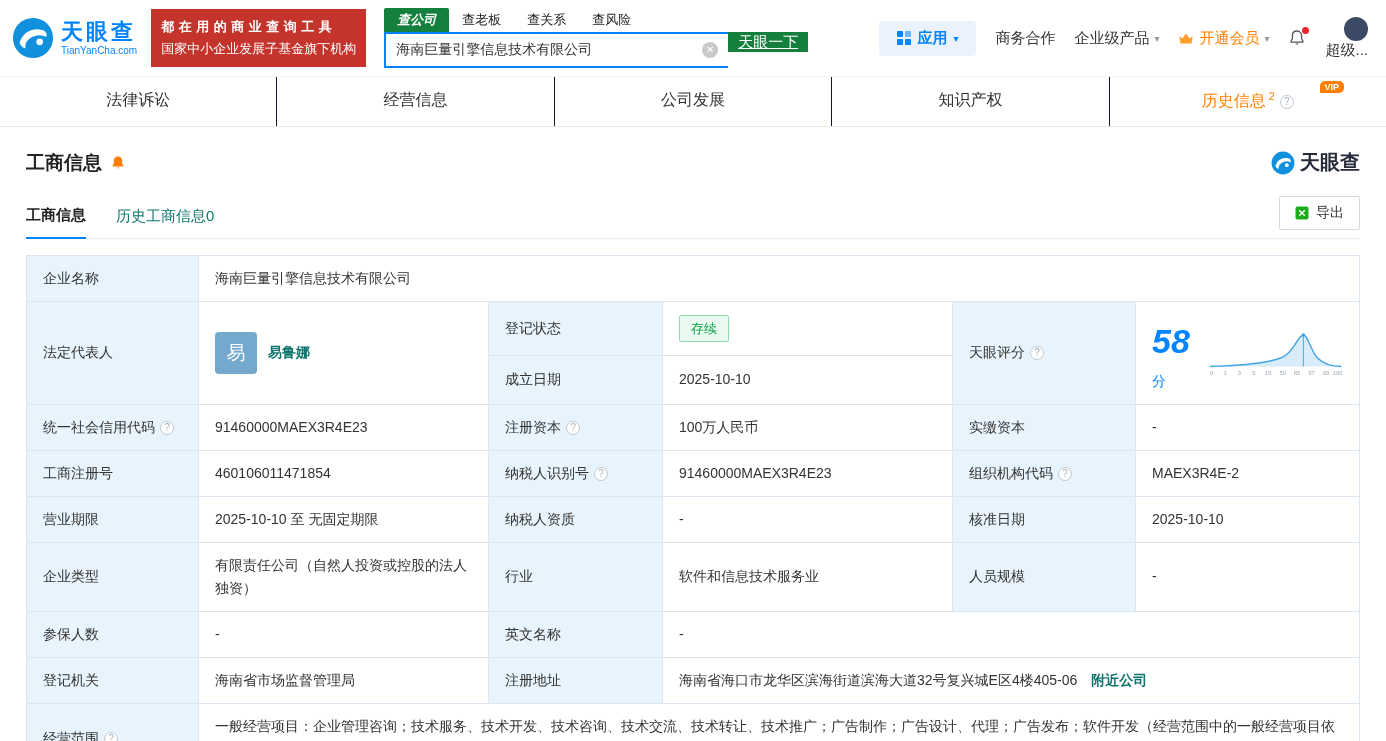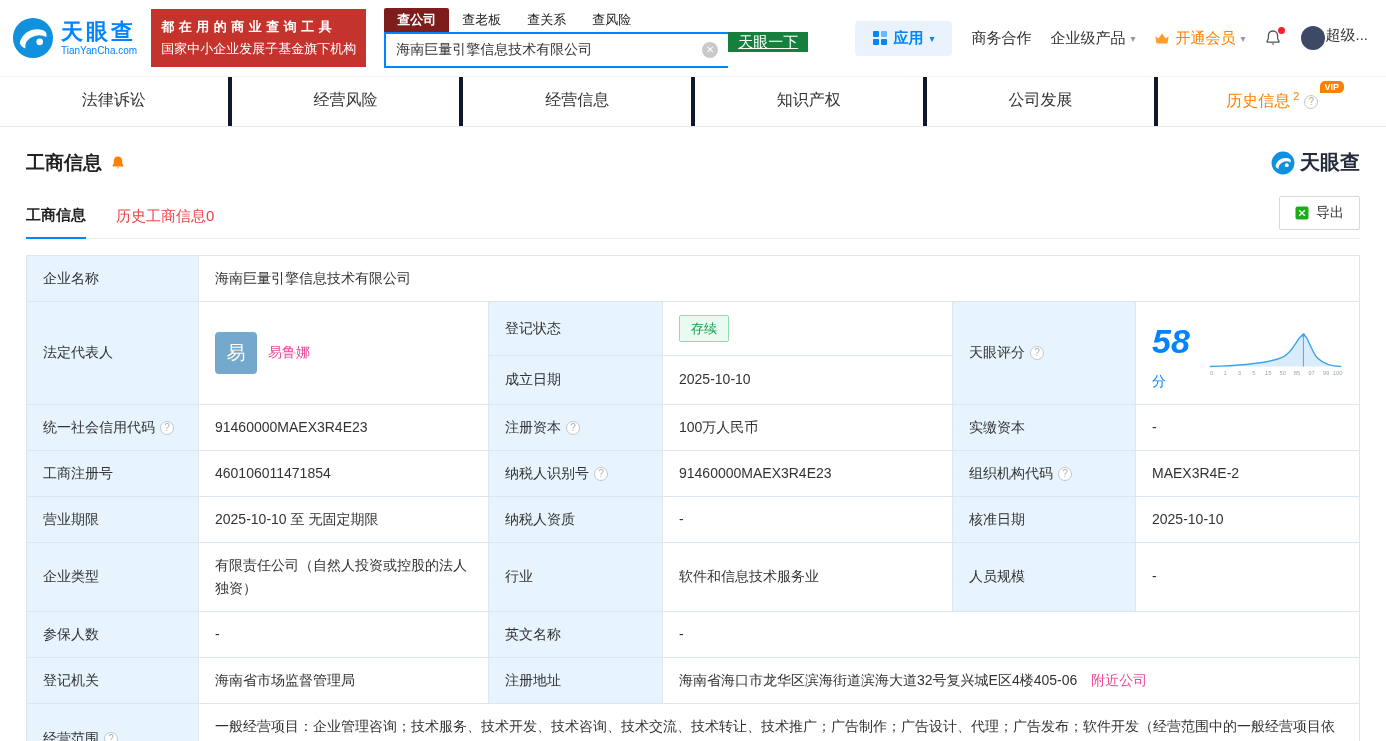--- a/index.html
+++ b/index.html
@@ -11,67 +11,67 @@
   .topbar { display:flex; align-items:center; padding:10px 12px; gap:14px; height:76px; }
   .logo { display:flex; align-items:center; gap:7px; cursor:pointer; }
   .logo-text { display:flex; flex-direction:column; line-height:1.1; }
   .logo-cn { color:#0084ff; font-size:22px; font-weight:bold; letter-spacing:3px; }
   .logo-en { color:#0084ff; font-size:10px; }
   .promo { background:#c5342c; color:#fff; font-size:13px; padding:7px 10px; line-height:1.7; white-space:nowrap; }
   .promo-line1 { letter-spacing:4.5px; font-weight:bold; }
   .search-area { display:flex; flex-direction:column; margin-left:4px; }
   .search-tabs { display:flex; align-items:center; font-size:13px; }
   .stab { padding:3px 13px; color:#222; cursor:pointer; }
-  .stab.active { background:#7f1d1d; color:#fff; border-radius:2px 2px 0 0; font-weight:bold; }
+  .stab.active { background:#15803d; color:#fff; border-radius:2px 2px 0 0; font-weight:bold;font-style:italic; }
   .search-row { display:flex; }
   .search-box { position:relative; }
   .search-box input { width:344px; height:36px; border:2px solid #0084ff; border-right:none; padding:0 34px 0 10px; font-size:14px; color:#333; outline:none; font-family:inherit; }
   .clear-icon { position:absolute; right:10px; top:10px; width:16px; height:16px; border-radius:50%; background:#c9c9c9; color:#fff; font-size:10px; line-height:16px; text-align:center; cursor:pointer; }
   .search-btn { width:80px; height:20px; background:#15803d; color:#fff; border:none; font-size:15px; cursor:pointer; font-family:inherit;text-decoration:underline; }
   .top-right { margin-left:auto; display:flex; align-items:center; gap:19px; font-size:15px; color:#333; white-space:nowrap; padding-right:6px; }
   .apps { display:flex; align-items:center; gap:6px; background:#eaf3fd; color:#0084ff; padding:8px 18px; border-radius:4px; font-weight:bold; cursor:pointer; }
   .caret { font-size:10px; color:#999; }
   .apps .caret { color:#0084ff; }
   .nav-link { display:flex; align-items:center; gap:5px; }
   .vip-link { color:#ff8000; }
   .bell-wrap { position:relative; cursor:pointer; display:flex; }
   .bell-dot { position:absolute; top:-2px; right:-3px; width:7px; height:7px; background:#f5222d; border-radius:50%; }
-  .user { display:flex; align-items:flex-start; cursor:pointer; }
+  .user { display:flex; align-items:flex-end; cursor:pointer;flex-direction:column; }
   .user-avatar { width:24px; height:24px; border-radius:50%; background:#3d4a66; display:inline-block; }
 
   
   .tabbar { display:flex; border-top:1px solid #f3f3f3; border-bottom:1px solid #e7e7e7; }
   .tab { flex:1; text-align:center; padding:13px 0 14px; font-size:16px; color:#333; cursor:pointer; position:relative; }
-  .tab + .tab { border-left:4px solid #0f172a; }
+  .tab + .tab { border-left:1px solid #0f172a; }
   .tab.active { color:#0084ff; font-weight:bold; }
   .tab sup { font-size:11px; color:#999; margin-left:3px; font-weight:normal; }
   .tab.history { color:#ff8000; }
   .tab.history sup { color:#ff8000; }
   .vip-badge { position:absolute; top:4px; right:42px; background:#ff8000; color:#fff; font-size:9px; line-height:12px; padding:0 5px; border-radius:5px 5px 5px 0; font-weight:bold; }
   .q { display:inline-block; width:14px; height:14px; border:1px solid #c0c8d0; border-radius:50%; color:#a8b2bb; font-size:10px; line-height:12px; text-align:center; margin-left:5px; vertical-align:1px; background:#fff; font-style:normal; font-weight:normal; }
 
   
   .content { padding:22px 26px 30px; }
   .section-head { display:flex; align-items:center; gap:8px; }
   .section-title { font-size:19px; font-weight:bold; color:#222; }
   .title-bell { display:flex; cursor:pointer; }
   .brand-right { margin-left:auto; display:flex; align-items:center; gap:5px; font-size:20px; font-weight:bold; color:#252b3a; }
   .subtabs { display:flex; align-items:flex-end; gap:30px; border-bottom:1px solid #ececec; margin-top:20px; }
-  .subtab { padding-bottom:12px; font-size:15px; color:#ef4444; cursor:pointer; }
+  .subtab { padding-bottom:12px; font-size:15px; color:#0f766e; cursor:pointer; }
   .subtab.active { color:#222; font-weight:bold; border-bottom:2px solid #0084ff; margin-bottom:-1px; }
   .export-btn { margin-left:auto; margin-bottom:8px; display:flex; align-items:center; gap:7px; border:1px solid #d9d9d9; background:#fff; border-radius:2px; padding:7px 15px; font-size:14px; color:#333; cursor:pointer; font-family:inherit; }
 
   
   table.info { width:100%; border-collapse:collapse; border:1px solid #dce6f0; margin-top:16px; }
   table.info td { border:1px solid #dce6f0; padding:11px 16px; font-size:14px; color:#333; line-height:1.65; vertical-align:middle; }
   td.lb { background:#e7f4fd; color:#555; }
   .badge-green { display:inline-block; padding:2px 11px; font-size:13px; color:#12a24a; background:#eafaf0; border:1px solid #8fdcae; border-radius:2px; }
   .rep { display:flex; align-items:center; gap:11px; }
   .avatar { width:42px; height:42px; border-radius:4px; background:#74a8cc; color:#fff; font-size:19px; display:flex; align-items:center; justify-content:center; cursor:pointer; }
-  .blue-link { color:#ec4899; }
+  .blue-link { color:#0f766e;font-weight:bold; }
   .score-wrap { display:flex; align-items:center; gap:6px; }
   .score-num { font-size:34px; font-weight:bold; font-style:italic; color:#0084ff; }
   .score-unit { font-size:14px; color:#0084ff; }
   .score-chart text { font-size:6.5px; fill:#9aa7b2; }
   .nearby { margin-left:10px; }
 </style>
 </head>
 <body>
 
 <header class="topbar">
@@ -145,30 +145,27 @@
       <span>超级...</span>
     </span>
   </div>
 </header>
 
 <nav class="tabbar">
   <div class="tab">
     <span>法律诉讼</span>
   </div>
   <div class="tab">
-    <span>经营风险</span>
+    <span>经营信息</span>
   </div>
   <div class="tab">
-    <span>经营信息</span>
+    <span>公司发展</span>
   </div>
   <div class="tab">
     <span>知识产权</span>
-  </div>
-  <div class="tab">
-    <span>公司发展</span>
   </div>
   <div class="tab history">
     <span class="vip-badge">VIP</span>
     <span>历史信息</span><sup>2</sup><span class="q">?</span>
   </div>
 </nav>
 
 <main class="content">
 
   <div class="section-head">

